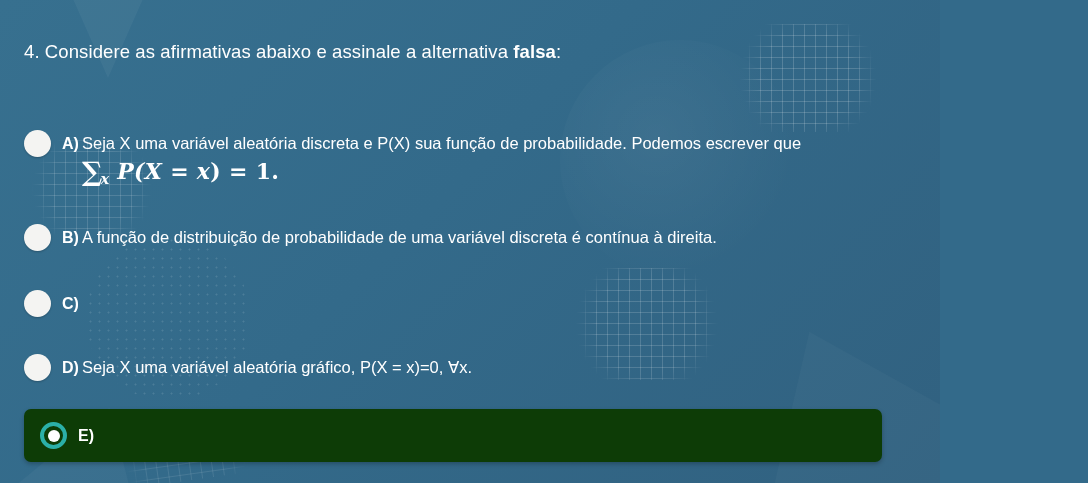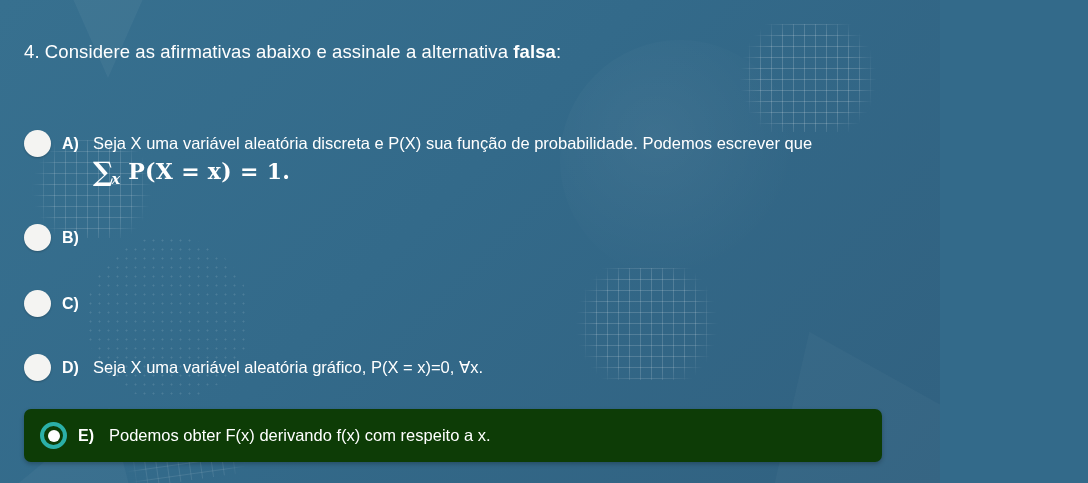--- a/index.html
+++ b/index.html
@@ -170,21 +170,20 @@
     line-height: 22px;
     margin-left: 11px;
     margin-top: 5px;
     min-width: 20px;
   }
 
   .option-text {
     color: #ffffff;
     font-size: 16.5px;
     line-height: 23px;
-    margin-left: 11px;
     margin-top: 4px;
     font-weight: 400;
   }
 
   .option-formula {
     display: block;
     margin-top: 3px;
     font-family: "DejaVu Serif", "Liberation Serif", serif;
     font-size: 22px;
     font-weight: 700;
@@ -196,20 +195,21 @@
     position: relative;
     top: 2px;
   }
   .option-formula .sub {
     font-size: 14px;
     font-style: italic;
     vertical-align: -5px;
     margin-left: -2px;
   }
   .option-formula .ital {
+    font-style: italic;
   }
 
   
   #row-a { position: absolute; top: 0;   left: 0; right: 0; }
   #row-b { position: absolute; top: 94px;  left: 0; right: 0; }
   #row-c { position: absolute; top: 160px; left: 0; right: 0; }
   #row-d { position: absolute; top: 224px; left: 0; right: 0; }
   #row-e { position: absolute; top: 281px; left: 0; right: 0; }
 
   .option-row.highlighted {
@@ -248,33 +248,33 @@
       <div class="option-letter">A)</div>
       <div class="option-text">
         <span>Seja X uma variável aleatória discreta e P(X) sua função de probabilidade. Podemos escrever que</span>
         <span class="option-formula"><span class="sum-sym">∑</span><span class="sub">x</span> <span class="ital">P(X</span> <span>=</span> <span class="ital">x</span><span>)</span> <span>=</span> <span>1.</span></span>
       </div>
     </div>
 
     <div class="option-row" id="row-b">
       <div class="radio"></div>
       <div class="option-letter">B)</div>
+      <div class="option-text">A função de distribuição de probabilidade de uma variável discreta é contínua à direita.</div>
     </div>
 
     <div class="option-row" id="row-c">
       <div class="radio"></div>
       <div class="option-letter">C)</div>
     </div>
 
     <div class="option-row" id="row-d">
       <div class="radio"></div>
       <div class="option-letter">D)</div>
       <div class="option-text">Seja X uma variável aleatória gráfico, P(X = x)=0, ∀x.</div>
     </div>
 
     <div class="option-row highlighted" id="row-e">
       <div class="radio selected"></div>
       <div class="option-letter">E)</div>
-      <div class="option-text">Podemos obter F(x) derivando f(x) com respeito a x.</div>
     </div>
 
   </div>
 </div>
 
 </body></html>

